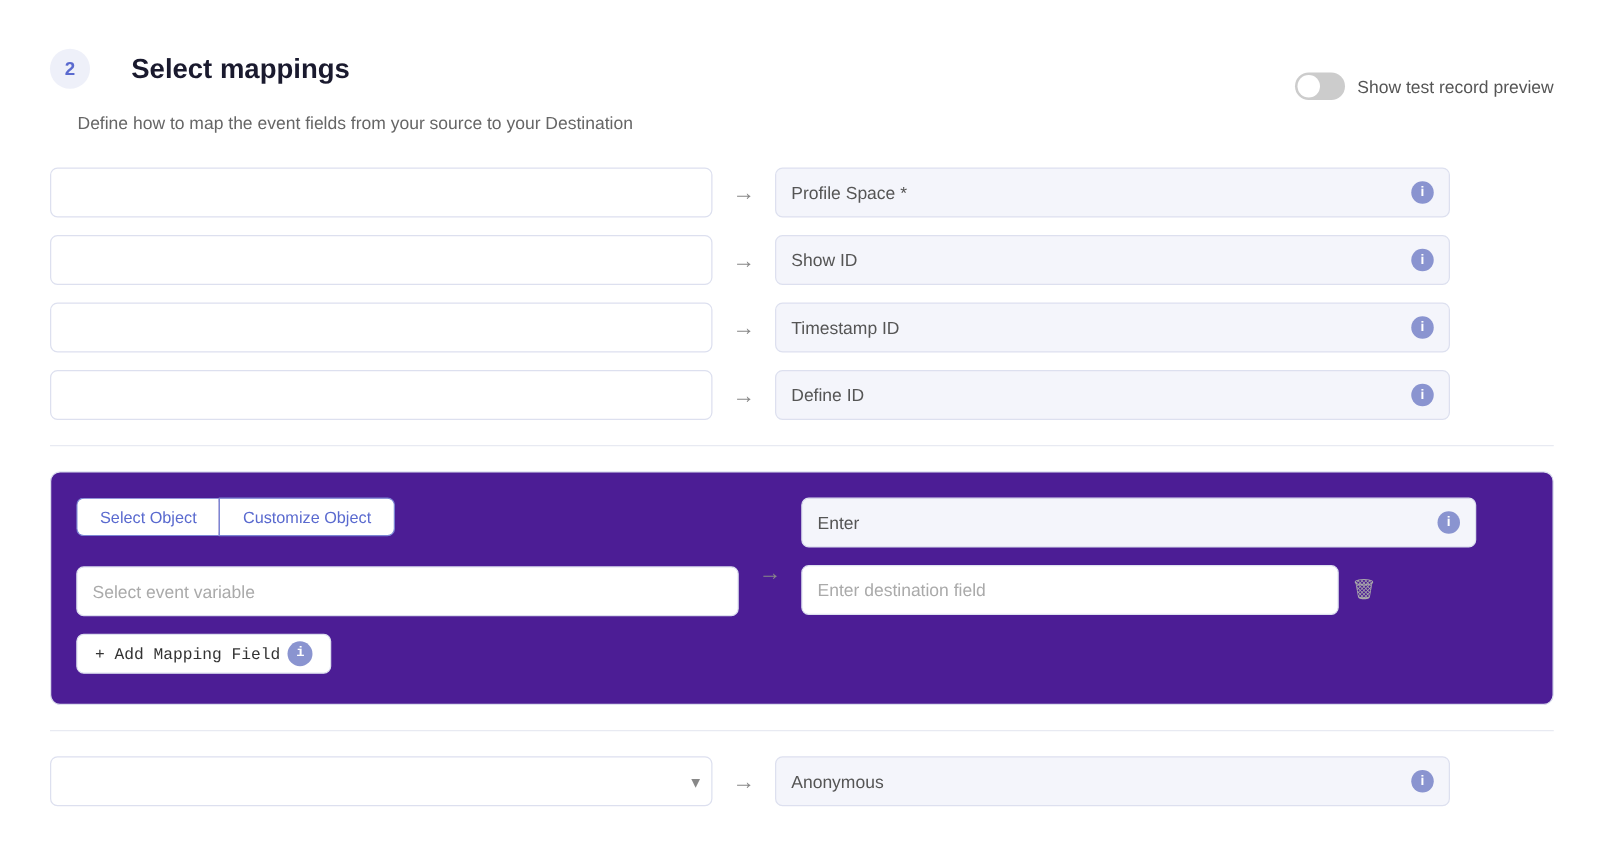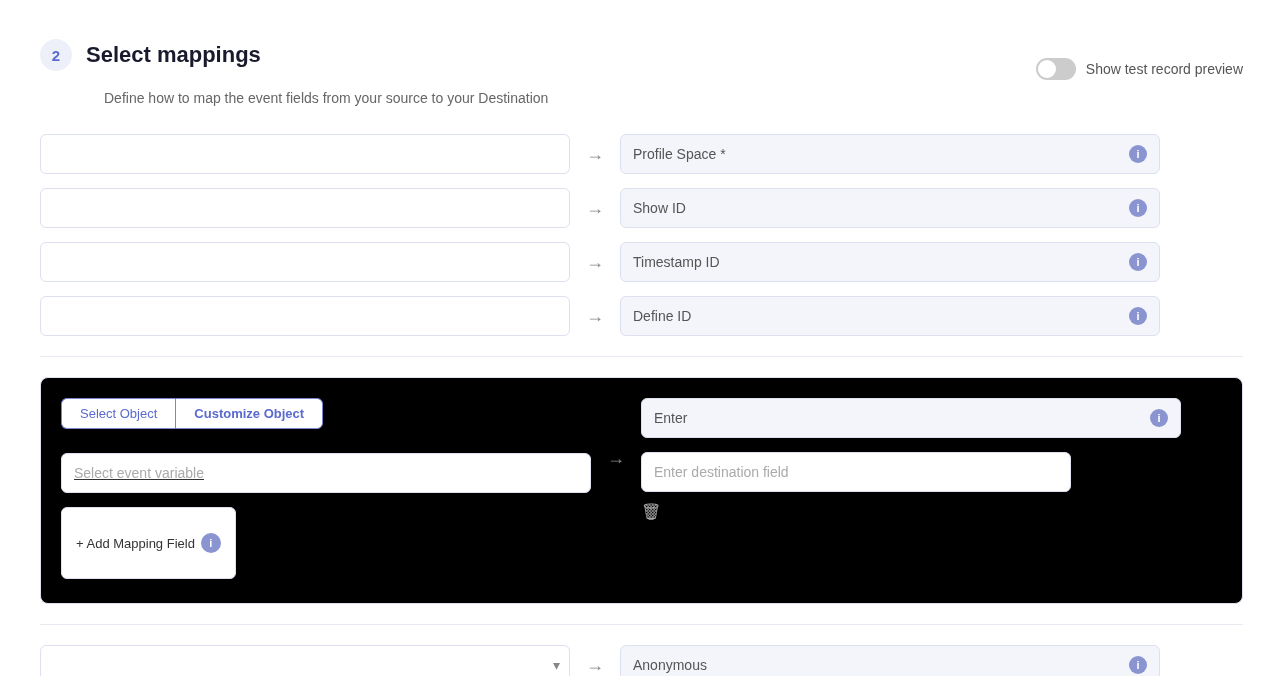--- a/index.html
+++ b/index.html
@@ -35,20 +35,21 @@
       font-weight: 700;
       font-size: 15px;
       display: flex;
       align-items: center;
       justify-content: center;
     }
     .page-title {
       font-size: 22px;
       font-weight: 600;
       color: #1a1a2e;
+      margin-left: 19px;
     }
     .show-test-row {
       display: flex;
       align-items: center;
       gap: 10px;
       color: #555;
       font-size: 14px;
       margin-top: 28px;
     }
     .toggle {
@@ -67,21 +68,21 @@
       background: white;
       border-radius: 50%;
       top: 2px;
       left: 2px;
       transition: left 0.2s;
     }
     .subtitle {
       color: #666;
       font-size: 14px;
       margin-bottom: 28px;
-      margin-left: 64px;
+      margin-left: 22px;
     }
     .mappings-container {
       padding-left: 0;
     }
     .mapping-row {
       display: flex;
       align-items: center;
       gap: 16px;
       margin-bottom: 14px;
     }
@@ -137,35 +138,34 @@
       border: none;
       border-top: 1px solid #e8eaf2;
       margin: 20px 0;
     }
     
     .object-section {
       border: 1px solid #dde0ef;
       border-radius: 8px;
       padding: 20px 20px 24px;
       margin-bottom: 14px;
-      background: #000000;
+      background: #4c1d95;
     }
     .tab-group {
       display: flex;
       gap: 0;
       margin-bottom: 24px;
     }
     .tab-btn {
       padding: 7px 18px;
       border: 1px solid #dde0ef;
       background: #fff;
       cursor: pointer;
       font-size: 13px;
       color: #555;
-      font-weight: bold;
     }
     .tab-btn:first-child {
       border-radius: 6px 0 0 6px;
       border-right: none;
     }
     .tab-btn:last-child {
       border-radius: 0 6px 6px 0;
     }
     .tab-btn.active {
       background: #fff;
@@ -190,28 +190,29 @@
       outline: none;
     }
     .sub-input::placeholder {
       color: #aaa;
     }
     .add-mapping-btn {
       display: flex;
       align-items: center;
       gap: 6px;
       margin-top: 14px;
-      padding: 25px 14px;
+      padding: 5px 14px;
       border: 1px solid #dde0ef;
       border-radius: 6px;
       background: #fff;
       cursor: pointer;
       font-size: 13px;
       color: #333;
       font-weight: 500;
+      font-family: Liberation Mono, monospace;
     }
     .info-btn {
       width: 20px;
       height: 20px;
       border-radius: 50%;
       background: #8a94d0;
       color: white;
       font-size: 11px;
       font-weight: 700;
       display: flex;
@@ -238,21 +239,20 @@
       outline: none;
     }
     .dest-input::placeholder {
       color: #aaa;
     }
     .sub-dest-row {
       display: flex;
       align-items: center;
       gap: 10px;
       margin-bottom: 0;
-      text-decoration: underline;
     }
     
     .select-wrapper {
       flex: 1;
       max-width: 530px;
       position: relative;
     }
     .select-field {
       width: 100%;
       height: 40px;
@@ -351,21 +351,21 @@
           </div>
         </div>
 
         <span class="arrow-icon" style="margin-top:50px;">→</span>
 
         <div style="flex:1; max-width:540px;">
           <div class="destination-field" style="margin-bottom:14px;">
             <span class="destination-label">Enter</span>
             <div class="info-icon">i</div>
           </div>
-          <div style="display:flex; align-items:flex-start; gap:10px;flex-direction:column;">
+          <div style="display:flex; align-items:center; gap:10px;">
             <input class="dest-input" type="text" placeholder="Enter destination field" style="">
             <span class="trash-icon">🗑</span>
           </div>
         </div>
       </div>
     </div>
 
     <hr class="divider">
 
     <div class="mapping-row">

